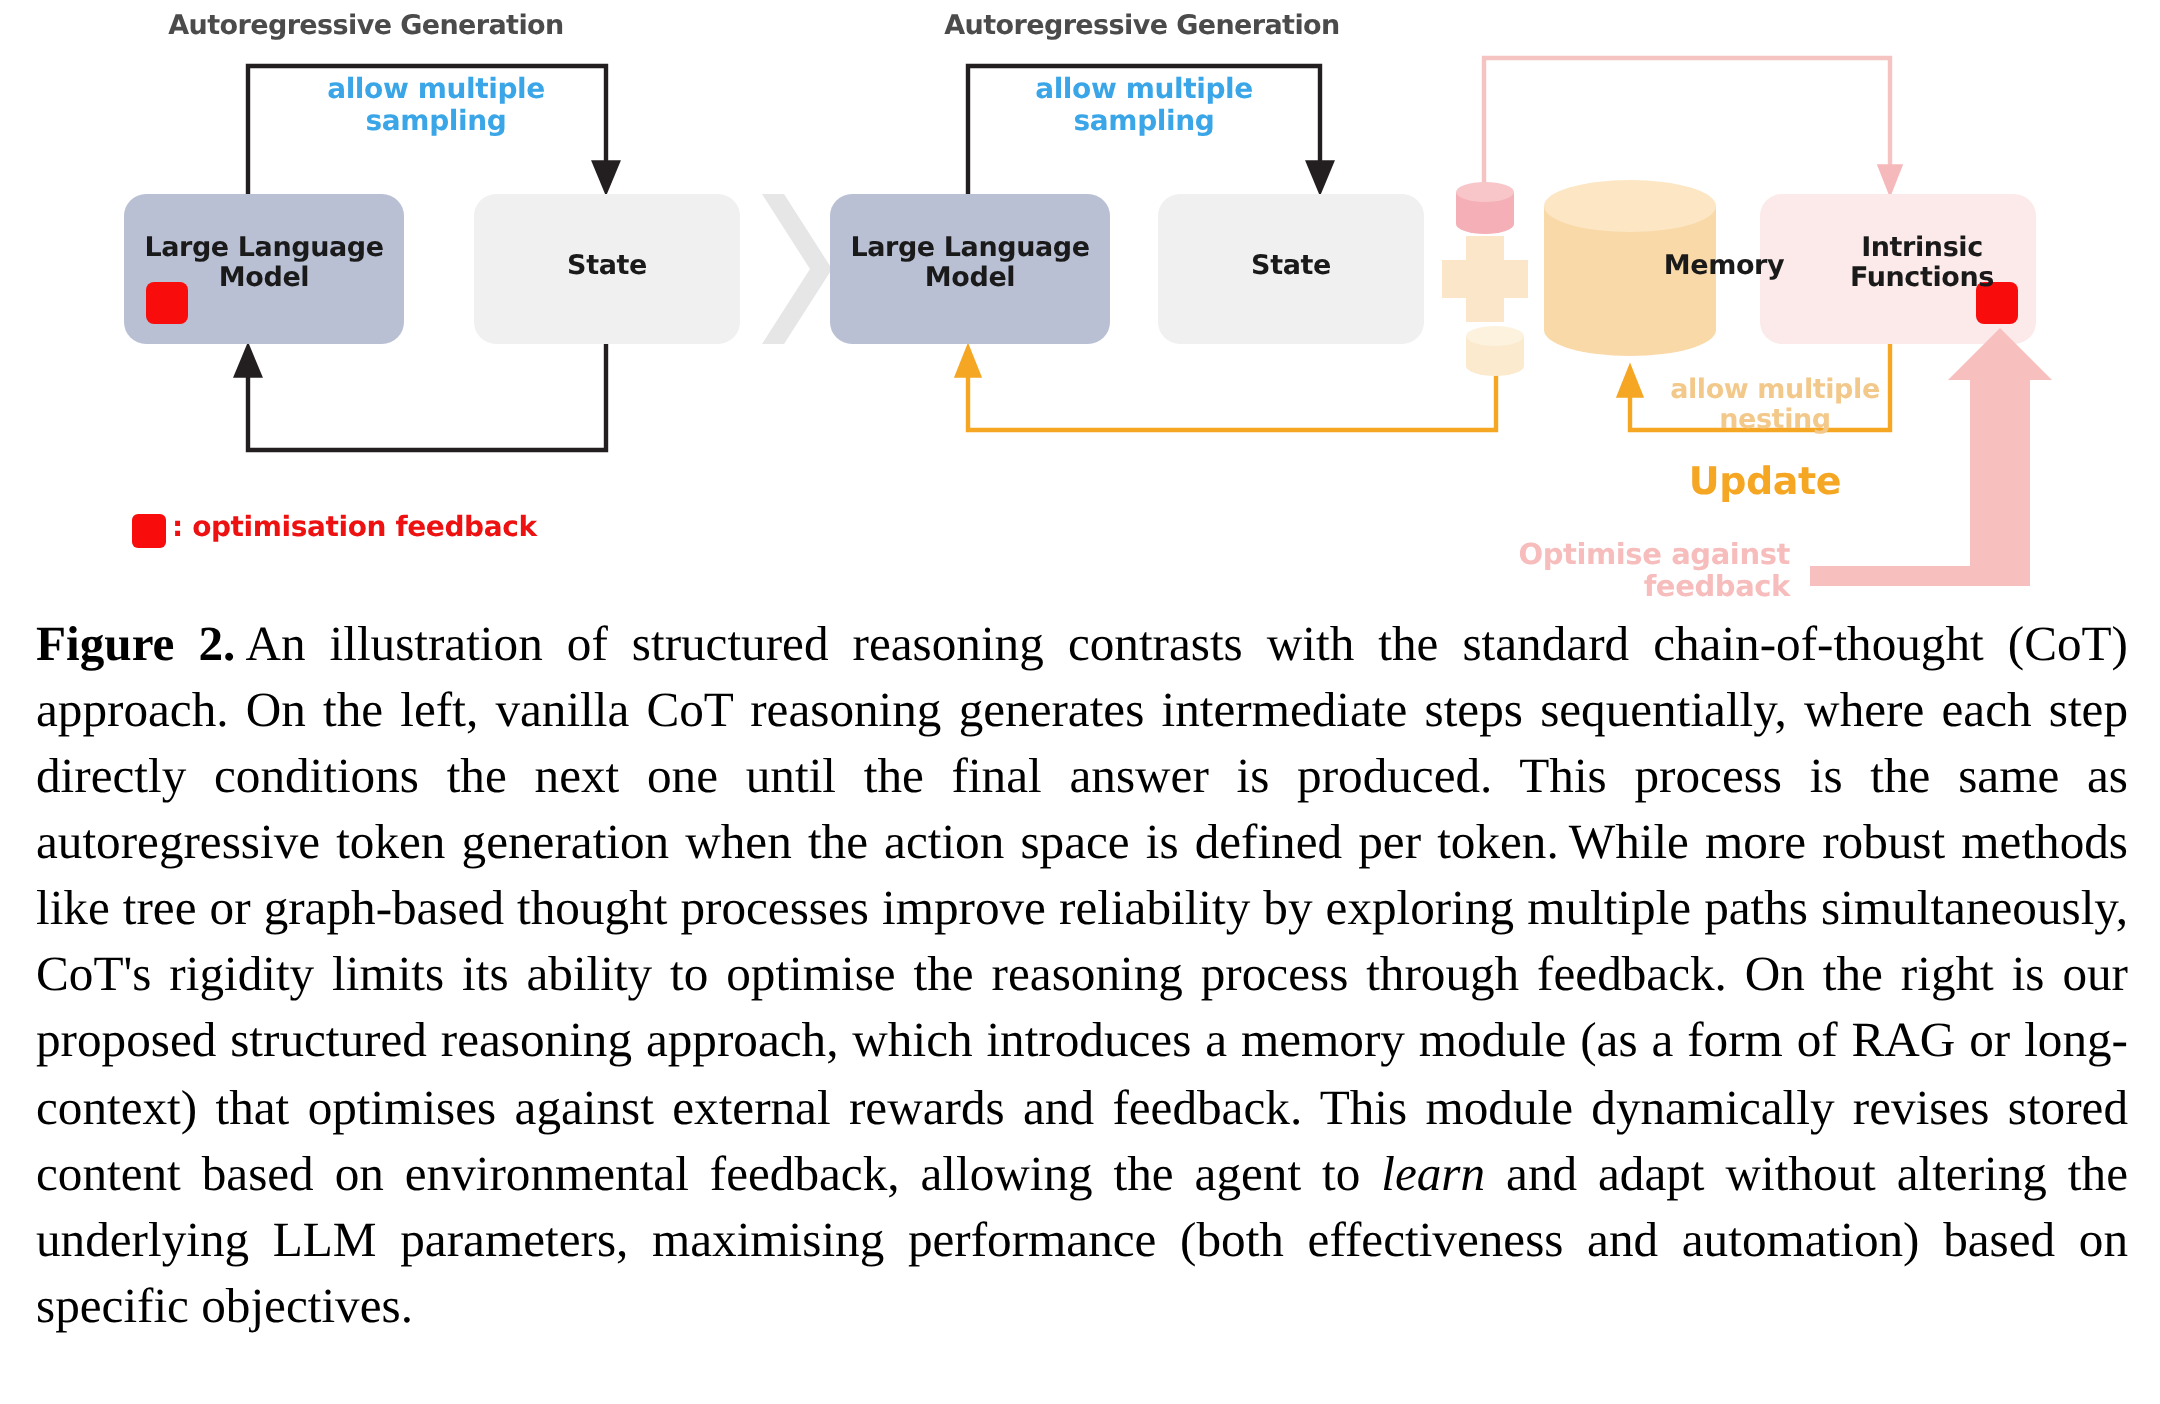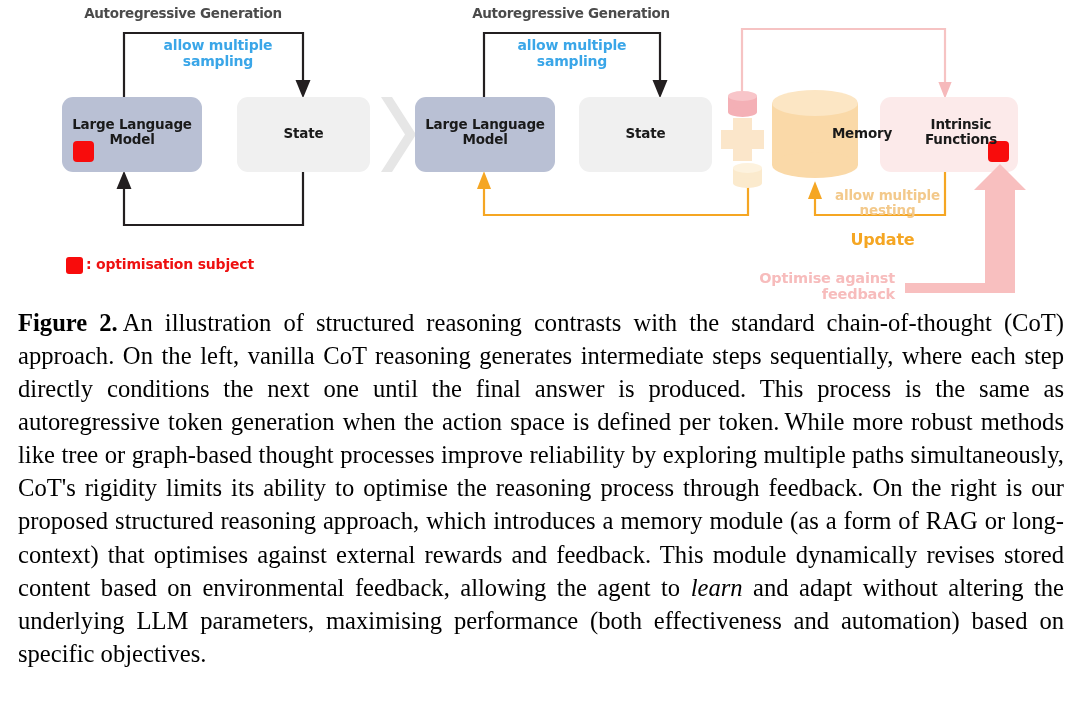--- a/index.html
+++ b/index.html
@@ -54,21 +54,21 @@
     font-size: 14px;
     color: #3aa6e8;
     letter-spacing: -0.2px;
   }
   .nesting-text {
     font-size: 13.5px;
     color: #f3c98b;
     letter-spacing: -0.2px;
   }
   .update-text {
-    font-size: 16px;
+    font-size: 19px;
     color: #f5a623;
     letter-spacing: -0.2px;
   }
   .optimise-text {
     font-size: 14.5px;
     color: #f7bcbc;
     letter-spacing: -0.2px;
     text-align: right;
   }
   .legend-text {
@@ -203,21 +203,21 @@
 Functions</div>
 
     <div class="dg-label nesting-text" style="left:825px; top:188px; width:125px;">allow multiple
 nesting</div>
 
     <div class="dg-label update-text" style="left:840px; top:231px; width:85px;">Update</div>
 
     <div class="dg-label optimise-text" style="left:660px; top:258px; width:235px;margin-top:12px;">Optimise against
 feedback</div>
 
-    <div class="dg-label legend-text" style="left:86px; top:257px; width:300px;">: optimisation subject</div>
+    <div class="dg-label legend-text" style="left:86px; top:257px; width:300px;">: optimisation feedback</div>
   </div>
 
   <div id="caption">
     <span class="fig-num">Figure 2.</span><span class="gap"></span><span>An illustration of structured reasoning contrasts with the standard chain-of-thought (CoT) approach. On the left, vanilla CoT reasoning generates intermediate steps sequentially, where each step directly conditions the next one until the final answer is produced. This process is the same as autoregressive token generation when the action space is defined per token.</span><span class="gap"></span><span>While more robust methods like tree or graph-based thought processes improve reliability by exploring multiple paths simultaneously, CoT's rigidity limits its ability to optimise the reasoning process through feedback. On the right is our proposed structured reasoning approach, which introduces a memory module (as a form of RAG or long-context) that optimises against external rewards and feedback. This module dynamically revises stored content based on environmental feedback, allowing the agent to</span>
     <span class="ital">learn</span>
     <span>and adapt without altering the underlying LLM parameters, maximising performance (both effectiveness and automation) based on specific objectives.</span>
   </div>
 
 </div>
 

